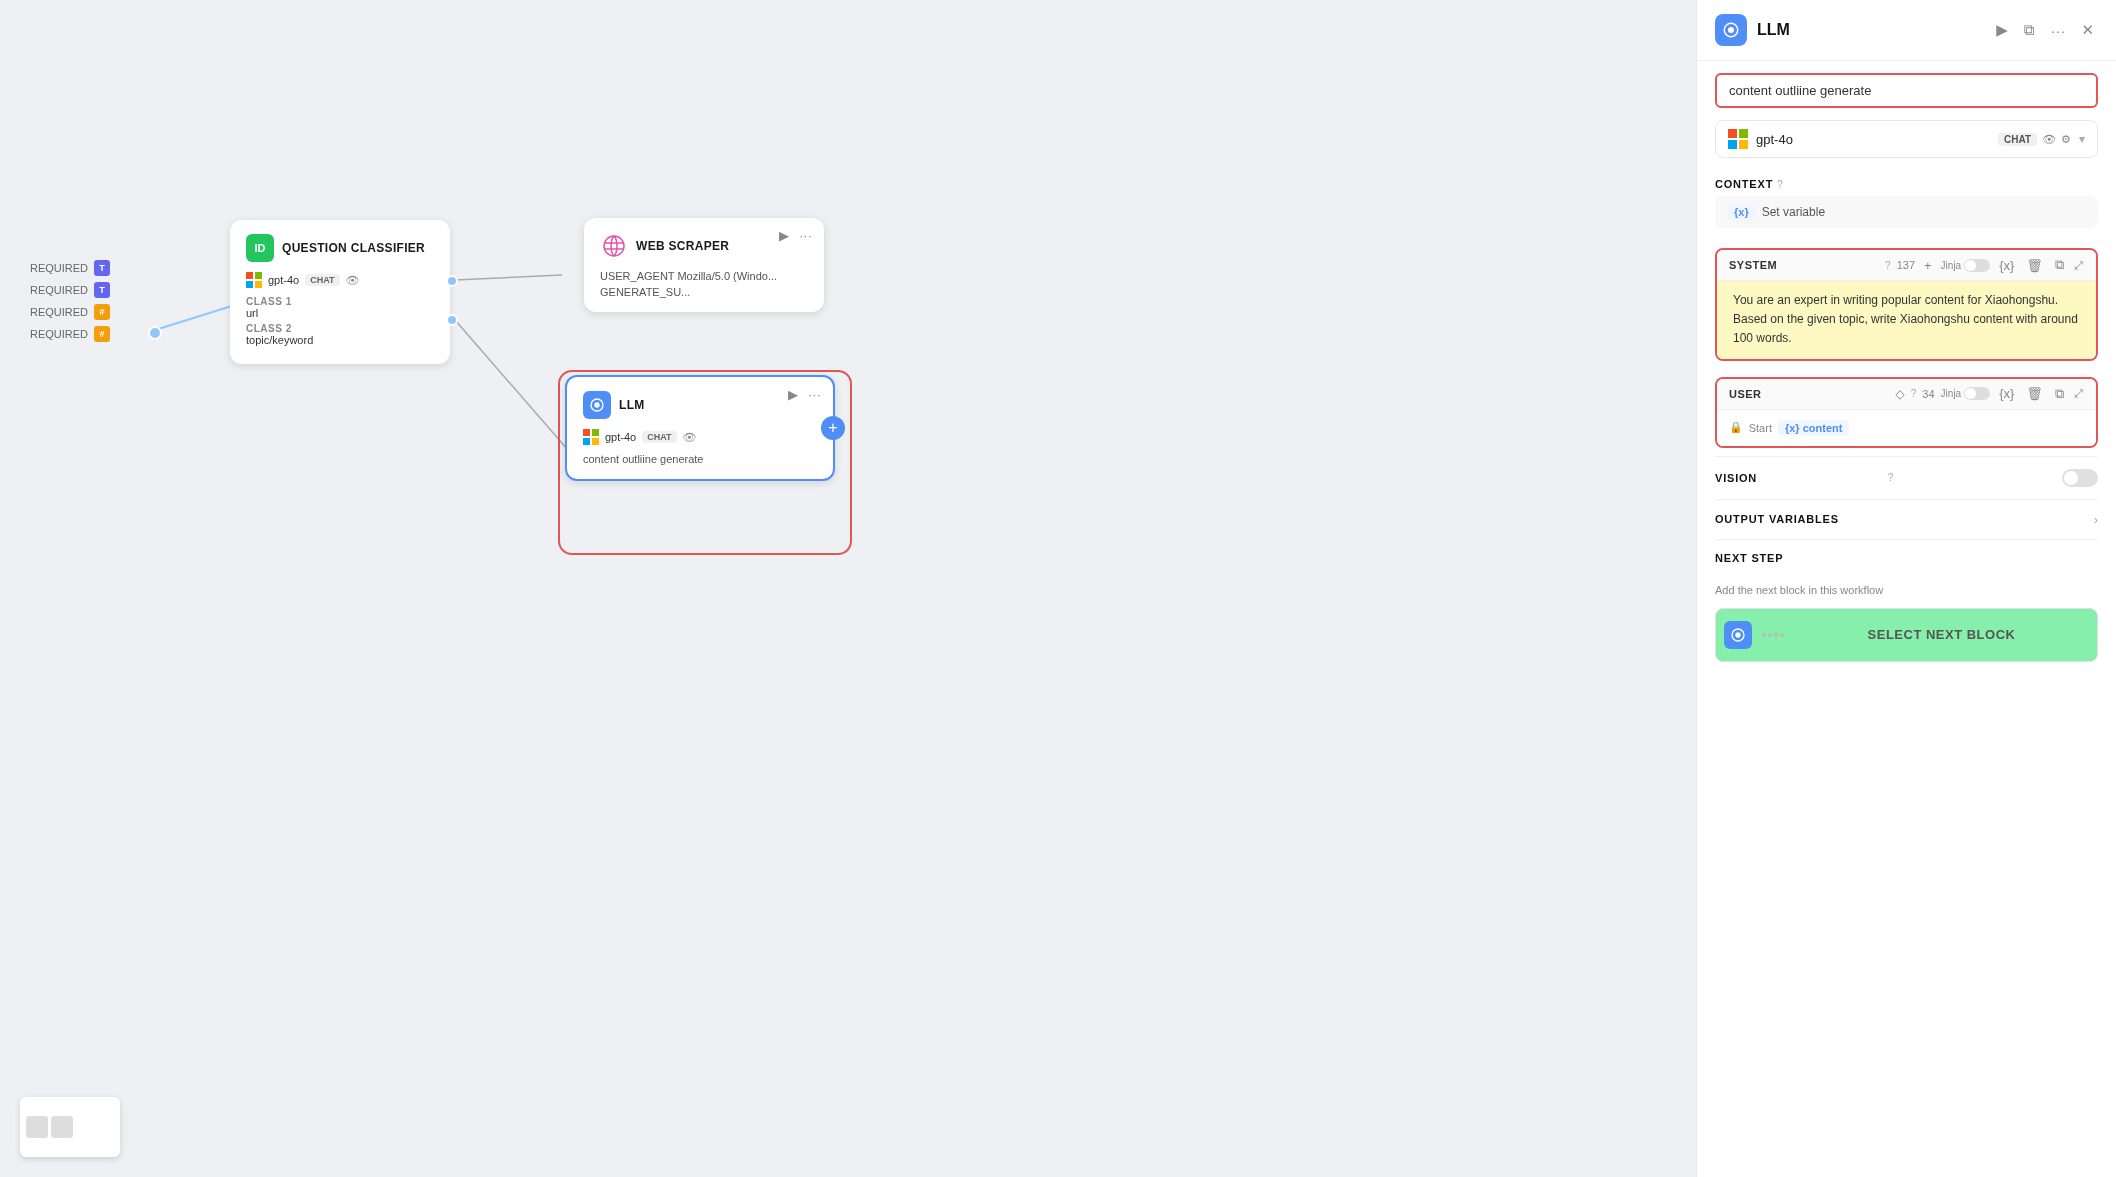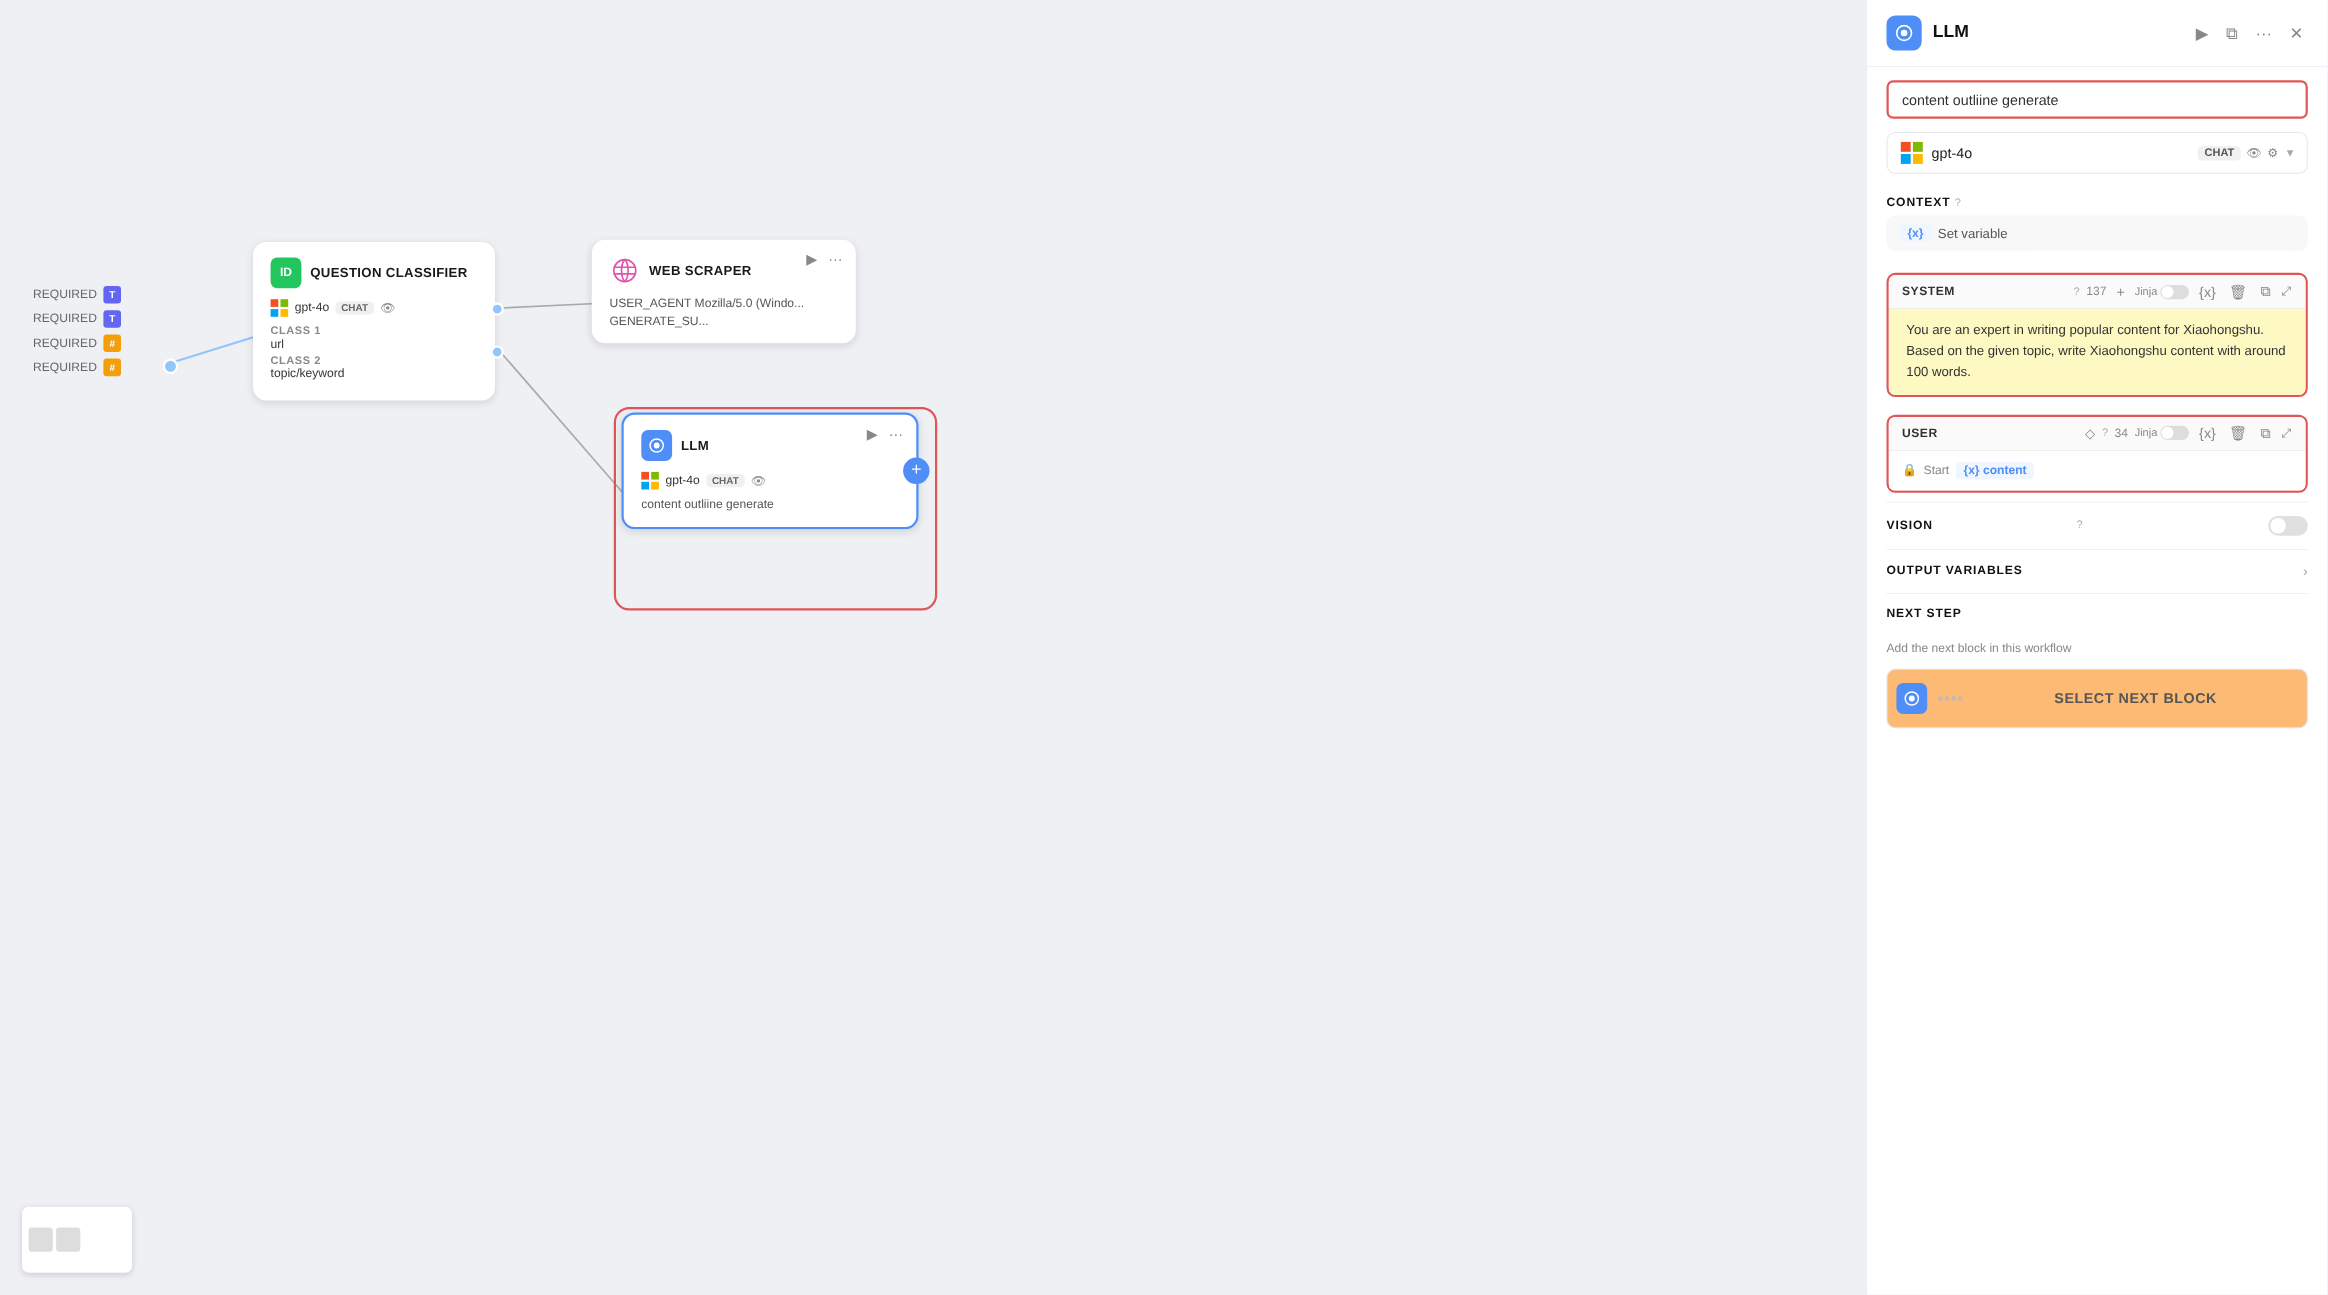--- a/index.html
+++ b/index.html
@@ -570,21 +570,21 @@
     .ns-subtitle {
       font-size: 11px;
       color: #888;
       margin-bottom: 12px;
     }
 
     .select-next-btn {
       display: flex;
       align-items: center;
       gap: 10px;
-      background: #fdba74;
+      background: #86efac;
       border: 1px solid #e0e0e0;
       border-radius: 8px;
       padding: 12px 8px;
       cursor: pointer;
       width: 100%;
     }
 
     .snb-icon {
       width: 28px;
       height: 28px;
@@ -741,21 +741,21 @@
     </div>
     <div class="node-class-row">
       <div class="class-label">CLASS 2</div>
       <div class="class-value">topic/keyword</div>
     </div>
 
     <div style="position:absolute; right:-8px; top:38%; width:12px; height:12px; border-radius:50%; background:#93c5fd; border:2px solid white;"></div>
     <div style="position:absolute; right:-8px; top:65%; width:12px; height:12px; border-radius:50%; background:#93c5fd; border:2px solid white;"></div>
   </div>
 
-  <div class="node node-web-scraper" style="position:absolute; top:218px; left:538px; min-width:240px;">
+  <div class="node node-web-scraper" style="position:absolute; top:218px; left:584px; min-width:240px;">
     <div class="node-header">
       <div class="ws-icon">
         <svg width="24" height="24" viewBox="0 0 24 24">
           <circle cx="12" cy="12" r="10" fill="none" stroke="#e055aa" stroke-width="1.5"></circle>
           <path d="M12 2 C8 6 8 18 12 22 M12 2 C16 6 16 18 12 22" fill="none" stroke="#e055aa" stroke-width="1.5"></path>
           <line x1="2" y1="9" x2="22" y2="9" stroke="#e055aa" stroke-width="1.5"></line>
           <line x1="2" y1="15" x2="22" y2="15" stroke="#e055aa" stroke-width="1.5"></line>
         </svg>
       </div>
       <span class="node-title">WEB SCRAPER</span>

